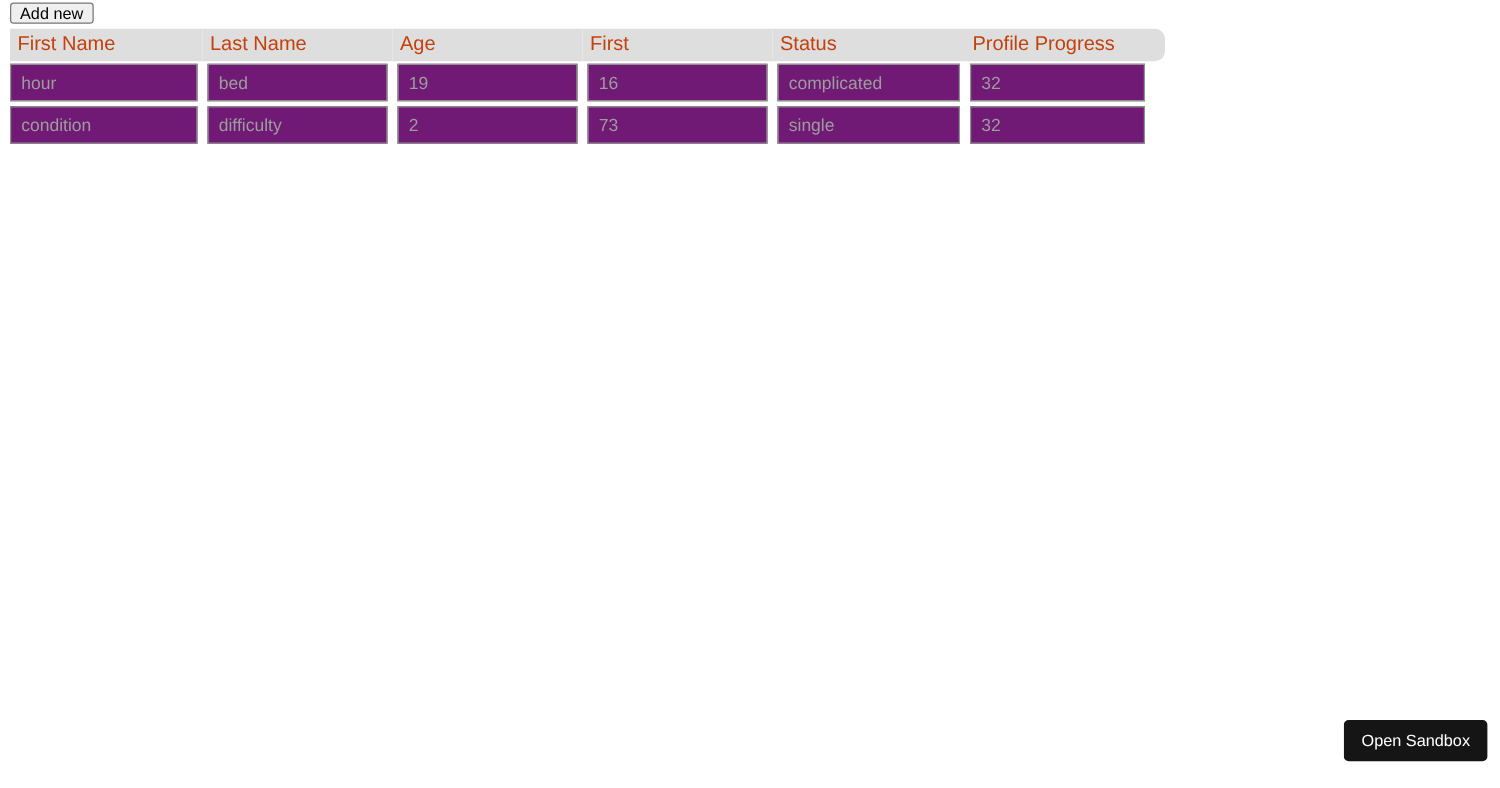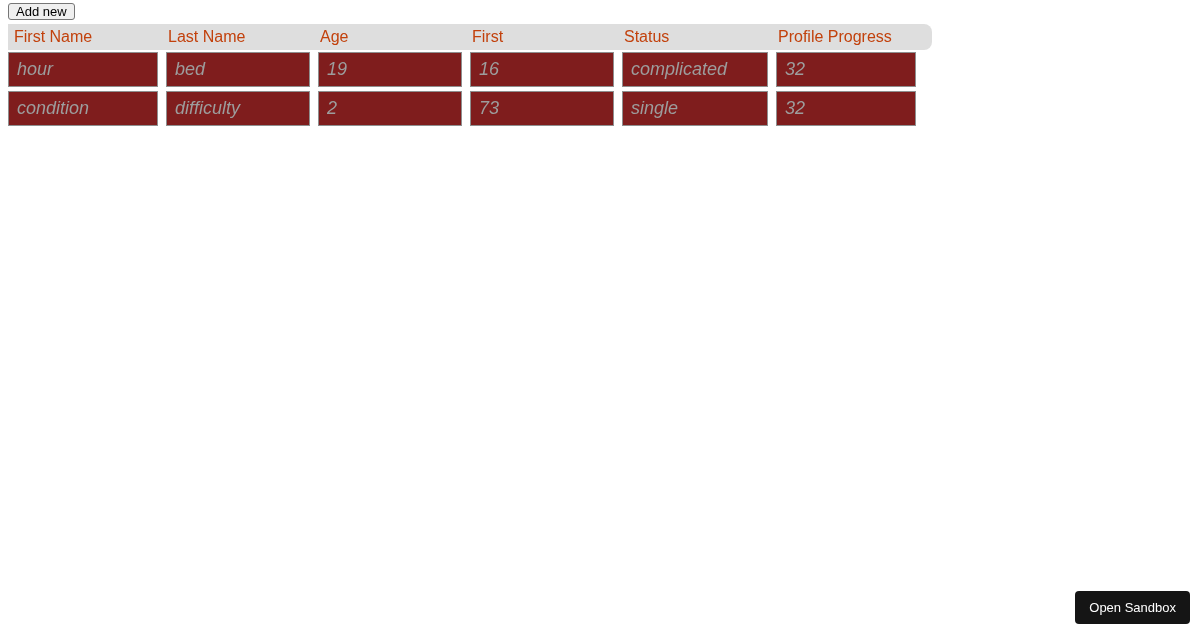--- a/index.html
+++ b/index.html
@@ -36,37 +36,36 @@
     tbody td {
       padding: 2px 4px;
     }
     tbody tr td:first-child { padding-left: 0; }
     tbody tr td:last-child  { padding-right: 16px; margin-top: 45px; }
     thead th:last-child { border-top-right-radius: 8px; border-bottom-right-radius: 8px; }
     input.cell {
       width: 100%;
       border: 1px solid #8f8f8f;
       padding: 6px 8px;
-      font-size: 18px;
+      font-size: 14px;
       color: #9d9d9d;
       font-family: -apple-system, Helvetica, Arial, sans-serif;
-      background: #7f1d1d;
+      background: #701a75;
       outline: none;
-      font-style: italic;
     }
     col.c1 { width: 154px; }
     col.c2 { width: 152px; }
     col.c3 { width: 152px; }
     col.c4 { width: 152px; }
     col.c5 { width: 154px; }
     col.c6 { width: 160px; }
     .sandbox-btn {
       position: fixed;
       right: 10px;
-      bottom: 6px;
+      bottom: 21px;
       background: #151515;
       color: #fff;
       font-size: 13px;
       padding: 9px 14px;
       border: none;
       border-radius: 4px;
       cursor: pointer;
     }
   </style>
 </head>

